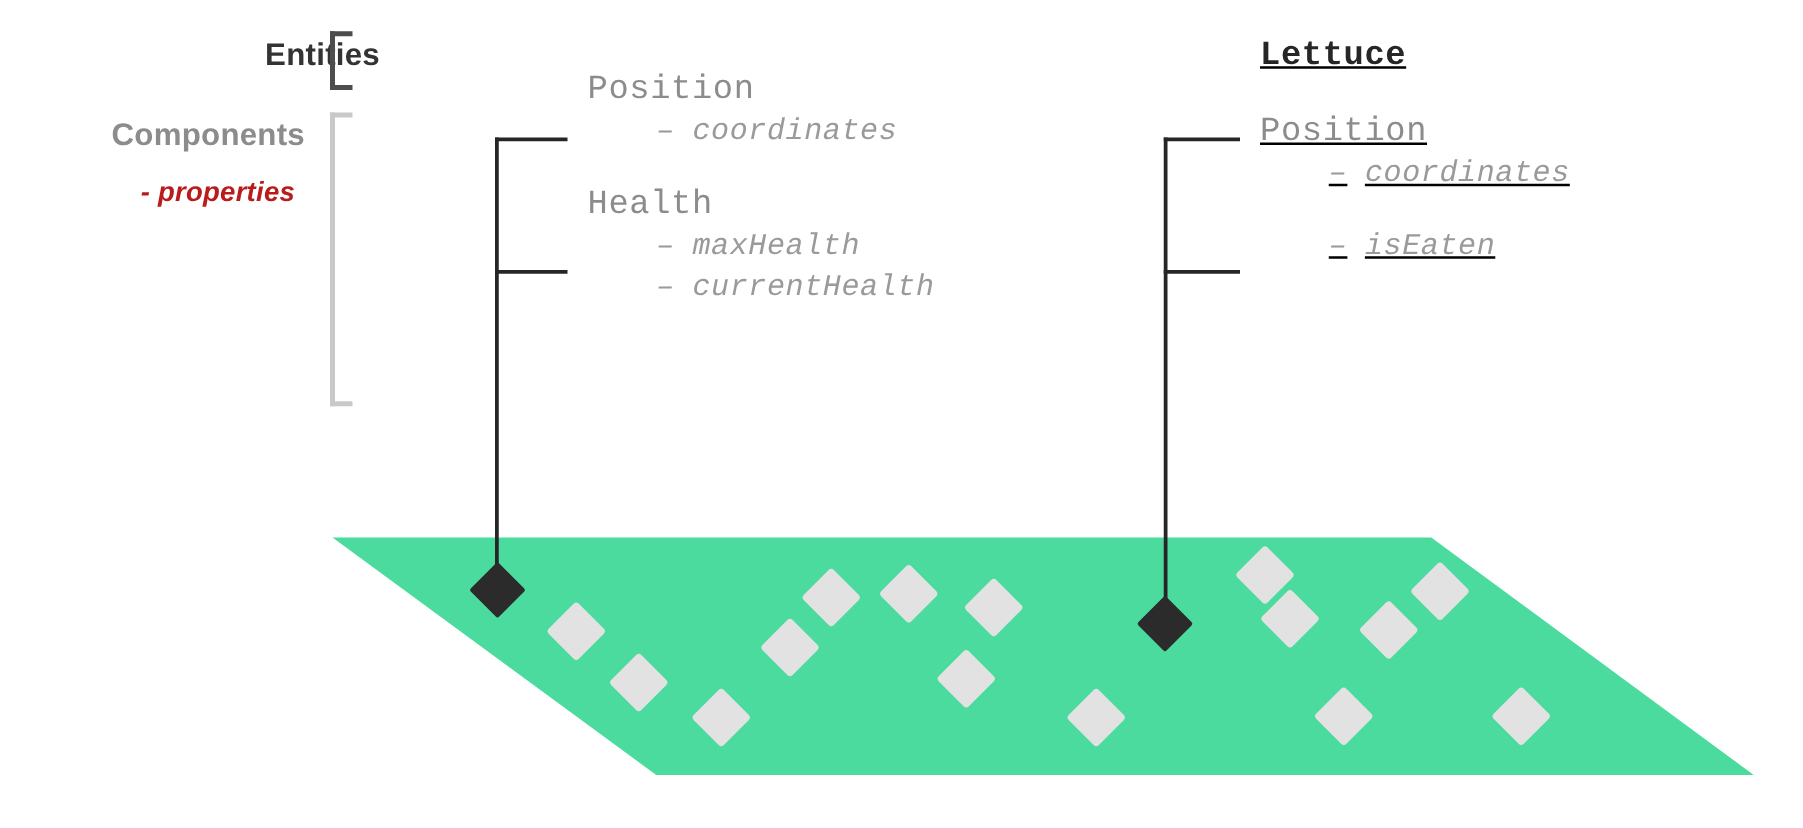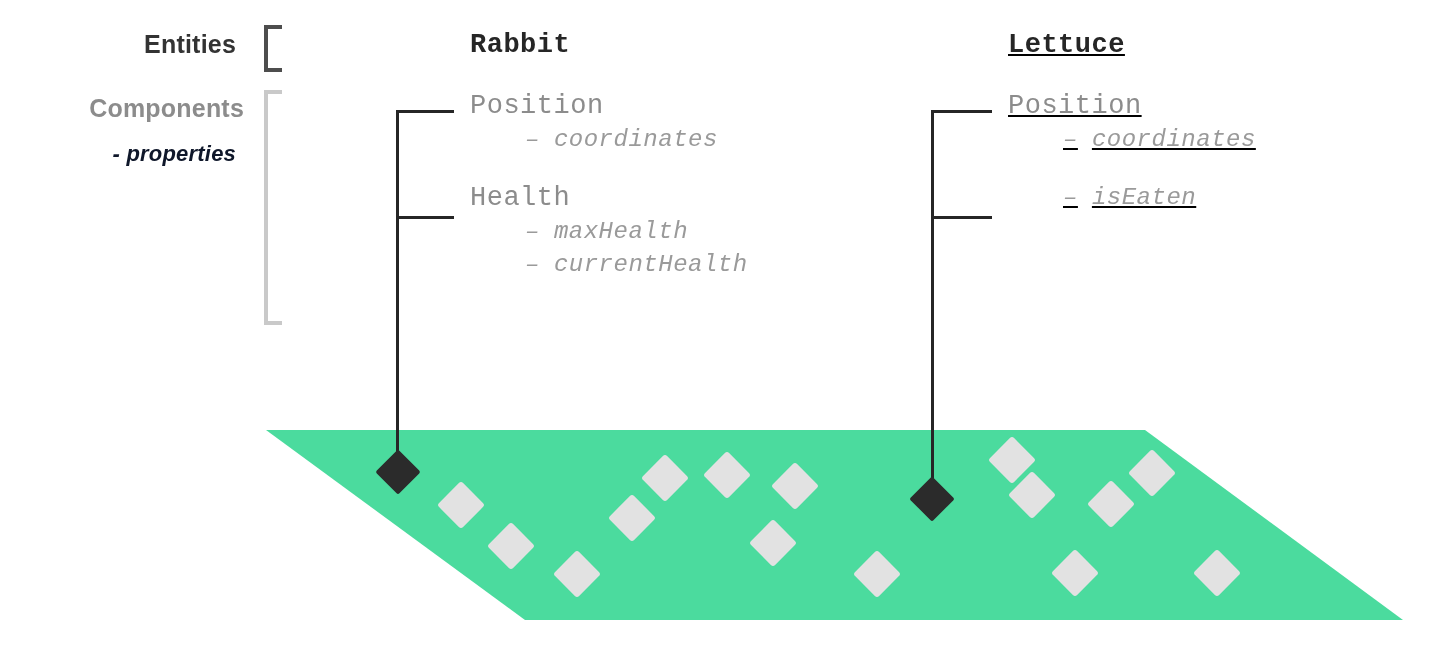--- a/index.html
+++ b/index.html
@@ -18,40 +18,40 @@
 
   
   .legend-label {
     position: absolute;
     text-align: right;
     white-space: nowrap;
     font-family: "Liberation Sans", sans-serif;
     letter-spacing: 0.2px;
   }
   #legend-entities {
-    right: 1206px;          
+    right: 1138px;          
     top: 30px;
     font-size: 25px;
     font-weight: 700;
     color: #333333;
   }
   #legend-components {
     right: 1198px;
     top: 94px;
     font-size: 25px;
     font-weight: 700;
     color: #8c8c8c;
   }
   #legend-properties {
     right: 1206px;
     top: 141px;
     font-size: 22px;
     font-weight: 600;
     font-style: italic;
-    color: #0f172a;
+    color: #b91c1c;
   }
 
   
   .bracket {
     position: absolute;
     border-style: solid;
     border-right: none;
     box-sizing: border-box;
   }
   #bracket-entities {
@@ -195,21 +195,20 @@
   <div class="diamond dark" style="left:932px;top:499px;"></div>
 
   <div class="legend-label" id="legend-entities">Entities</div>
   <div class="legend-label" id="legend-components">Components</div>
   <div class="legend-label" id="legend-properties">- properties</div>
 
   <div class="bracket" id="bracket-entities"></div>
   <div class="bracket" id="bracket-components"></div>
 
   <div class="entity-col" id="col-rabbit">
-    <div class="entity-title">Rabbit</div>
 
     <div class="component-block">
       <div class="component-name">Position</div>
       <div class="property-row">
         <span class="dash">–</span><span>coordinates</span>
       </div>
     </div>
 
     <div class="component-block second">
       <div class="component-name">Health</div>

